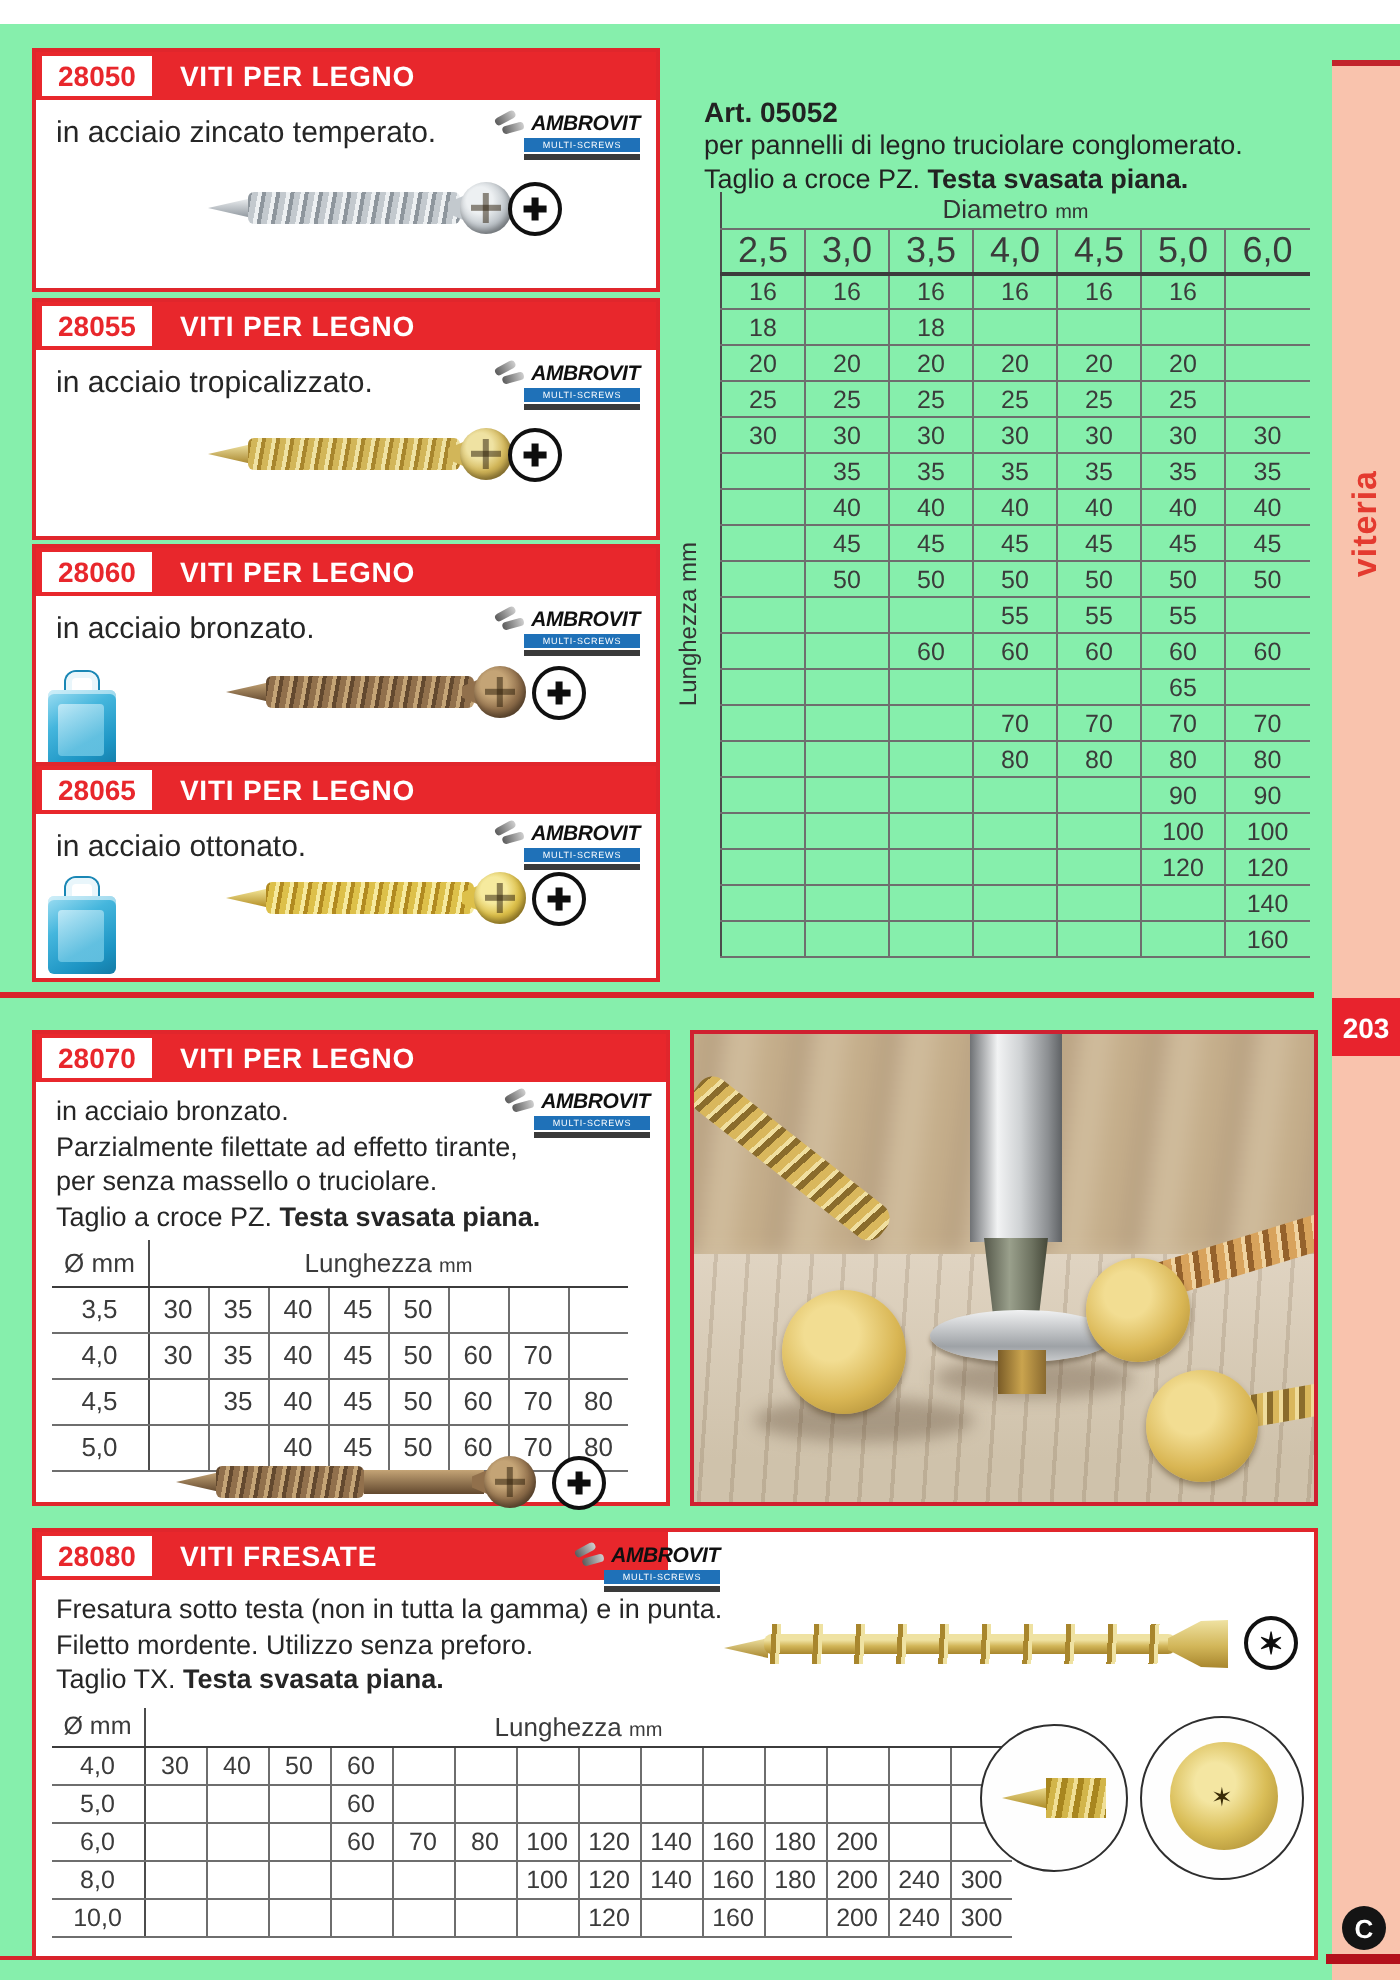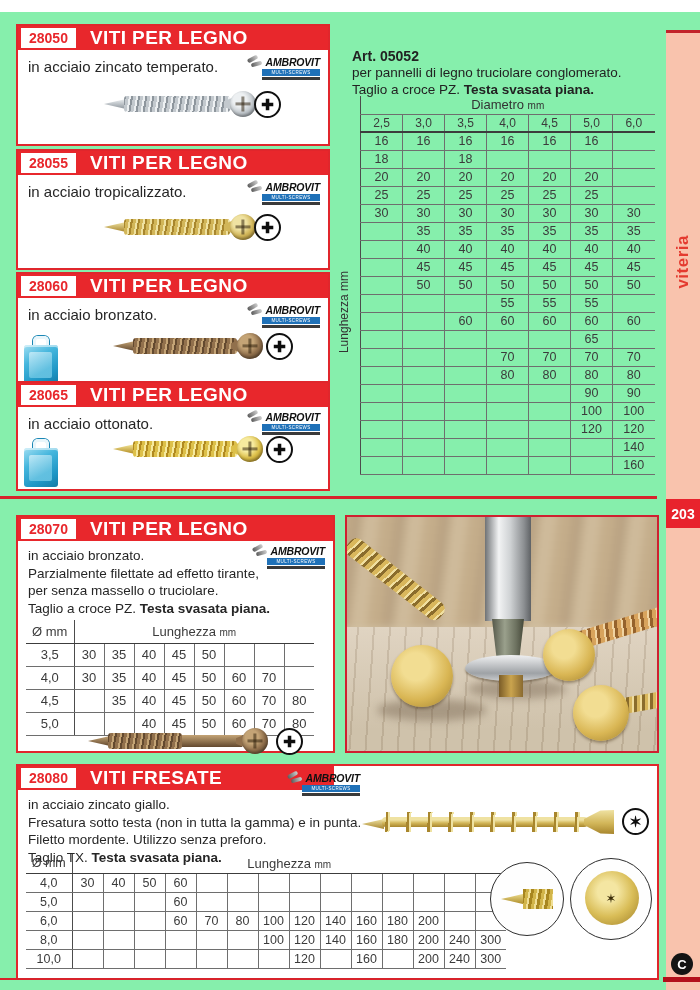--- a/index.html
+++ b/index.html
@@ -4,21 +4,21 @@
 <style>
   * { margin:0; padding:0; box-sizing:border-box; }
   html,body { background:#ffffff; }
   body { font-family:"Liberation Sans", sans-serif; }
   #page { position:relative; width:700px; height:990px; background:#86efac; overflow:hidden;margin-top:12px; }
 
   
   .pbox { position:absolute; left:16px; width:314px; background:#fff; border:2px solid #e0262c; }
   .pbox-header { height:24px; background:#e8272c; display:flex; align-items:center; }
   .code-chip { background:#fff; color:#e8272c; font-weight:bold; font-size:14px; padding:1px 8px; margin-left:3px; line-height:18px; }
-  .pbox-title { color:#fff; font-weight:bold; font-size:19px; margin-left:14px; letter-spacing:.4px; }
+  .pbox-title { color:#fff; font-weight:bold; font-size:14px; margin-left:14px; letter-spacing:.4px; }
   .pbox-desc { padding:8px 10px 0 10px; font-size:15px; color:#262626; }
   .pbox-lines { padding:6px 10px 0 10px; font-size:13.5px; line-height:17.5px; color:#262626; }
   .bold { font-weight:bold; }
 
   
   .ambro { position:absolute; width:90px; }
   .ambro-row { display:flex; align-items:center; justify-content:flex-end; gap:3px; }
   .ambro-screwlets { position:relative; width:16px; height:12px; display:inline-block; }
   .ambro-screwlets i { position:absolute; width:11px; height:3.5px; background:linear-gradient(90deg,#5a5a5a,#cfcfcf); border-radius:2px; }
   .ambro-screwlets i:nth-child(1){ left:0; top:1px; transform:rotate(-28deg); }
@@ -69,21 +69,21 @@
   .unit-small { font-size:10px; }
 
   #diam-label { position:absolute; left:336px; top:150px; height:300px; width:16px; display:flex; align-items:center; justify-content:center; }
   #diam-label span { writing-mode:vertical-rl; transform:rotate(180deg); font-size:12px; color:#333; white-space:nowrap; }
 
   table.diam { position:absolute; left:360px; top:84px; border-collapse:collapse; table-layout:fixed; }
   table.diam td { width:42px; height:18px; text-align:center; vertical-align:middle; font-size:12.5px; color:#3b3b3b;
       border:1px solid #6e6e6e; padding:0; }
   table.diam tr:first-child td { border-top:none; border-right:none; font-size:13px; color:#333; }
   table.diam td:last-child { border-right:none; }
-  table.diam tr.colhead td { border-bottom:2px solid #3c3c3c; font-size:12px; }
+  table.diam tr.colhead td { border-bottom:2px solid #3c3c3c; font-size:18px; }
   table.diam td:first-child { border-left:1.5px solid #4c4c4c; }
 
   
   table.spec { position:absolute; border-collapse:collapse; table-layout:fixed; }
   table.spec td { text-align:center; vertical-align:middle; color:#3b3b3b; border:1px solid #6e6e6e; padding:0; }
   table.spec tr:first-child td { border-top:none; }
   table.spec td:first-child { border-left:none; }
   table.spec td:last-child { border-right:none; }
   table.spec tr.h td { border-bottom:1.6px solid #3c3c3c; }
   table.spec .hdr-span { font-size:13px; }
@@ -557,21 +557,20 @@
     <div class="ph-screwR2-shaft"></div>
     <div class="ph-head" style="left:226px;top:168px;width:56px;height:56px"></div>
   </div>
 
   <div class="pbox" style="top:752px;height:216px;width:643px">
     <div class="pbox-header" style="width:316px">
       <span class="code-chip">28080</span>
       <span class="pbox-title">VITI FRESATE</span>
     </div>
     <div class="pbox-lines" style="width:420px">
-      <div>in acciaio zincato giallo.</div>
       <div>Fresatura sotto testa (non in tutta la gamma) e in punta.</div>
       <div>Filetto mordente. Utilizzo senza preforo.</div>
       <div><span>Taglio TX. </span><span class="bold">Testa svasata piana.</span></div>
     </div>
     <div class="ambro" style="left:252px;top:6px">
       <div class="ambro-row">
           <span class="ambro-screwlets">
             <i></i>
             <i></i>
           </span>

